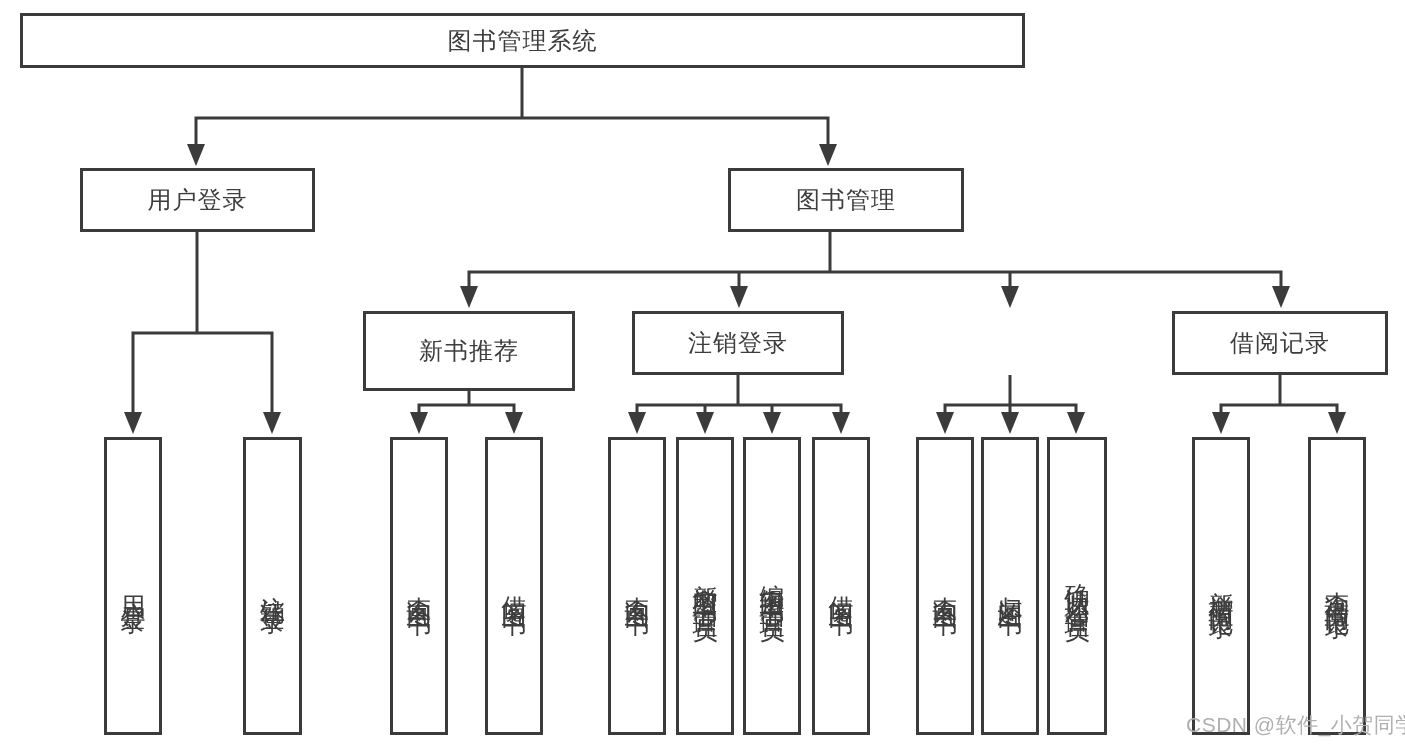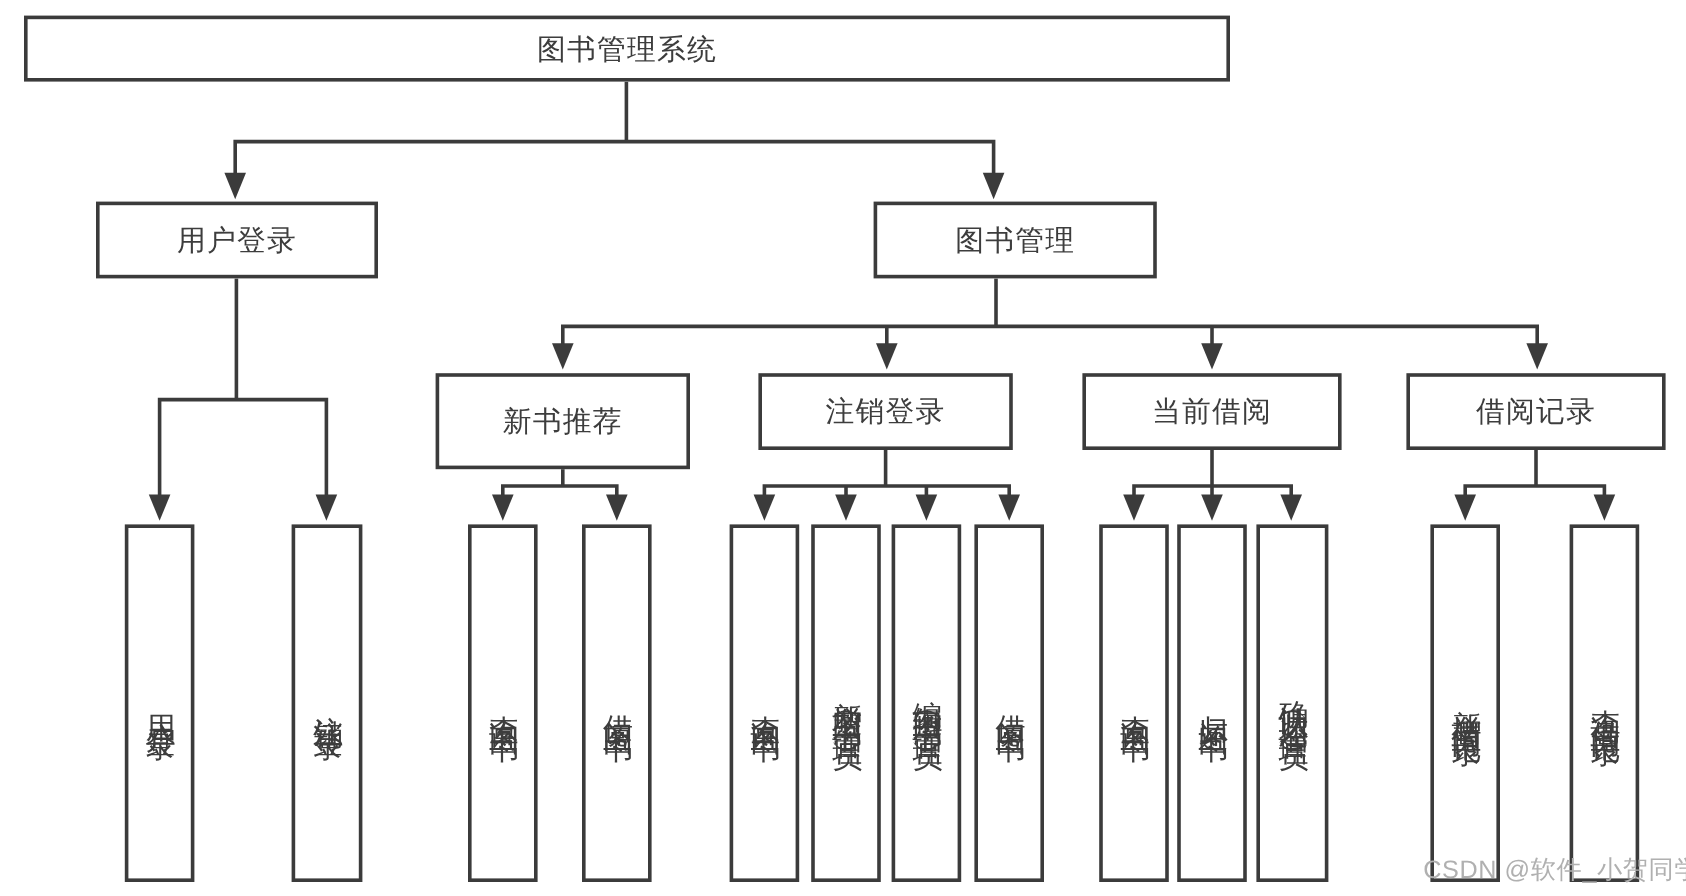--- a/index.html
+++ b/index.html
@@ -80,21 +80,20 @@
     </g>
   </svg>
 
   <div class="node h-node" style="left:20px;top:13px;width:1005px;height:55px;">图书管理系统</div>
 
   <div class="node h-node" style="left:80px;top:168px;width:235px;height:64px;">用户登录</div>
   <div class="node h-node" style="left:712px;top:168px;width:236px;height:64px;margin-left:16px;">图书管理</div>
 
   <div class="node h-node" style="left:363px;top:311px;width:212px;height:80px;">新书推荐</div>
   <div class="node h-node" style="left:632px;top:311px;width:212px;height:64px;">注销登录</div>
-  <div class="node h-node" style="left:902px;top:311px;width:216px;height:64px;">当前借阅</div>
   <div class="node h-node" style="left:1172px;top:311px;width:216px;height:64px;">借阅记录</div>
 
   <div class="node leaf" style="left:104px;">用户登录</div>
   <div class="node leaf" style="left:243px;width:59px;">注销登录</div>
   <div class="node leaf" style="left:390px;">查询图书</div>
   <div class="node leaf" style="left:485px;">借阅图书</div>
   <div class="node leaf" style="left:608px;">查询图书</div>
   <div class="node leaf" style="left:676px;">新增图书（管理员）</div>
   <div class="node leaf" style="left:743px;">编辑图书（管理员）</div>
   <div class="node leaf" style="left:812px;">借阅图书</div>

